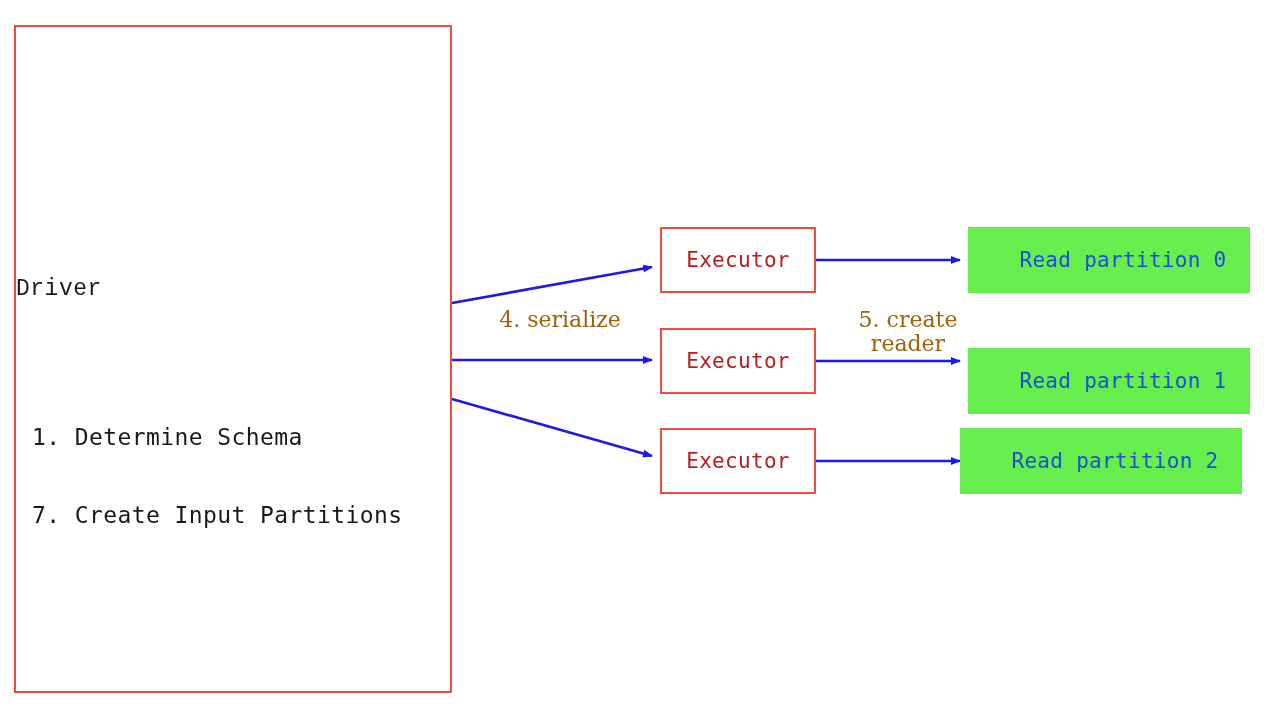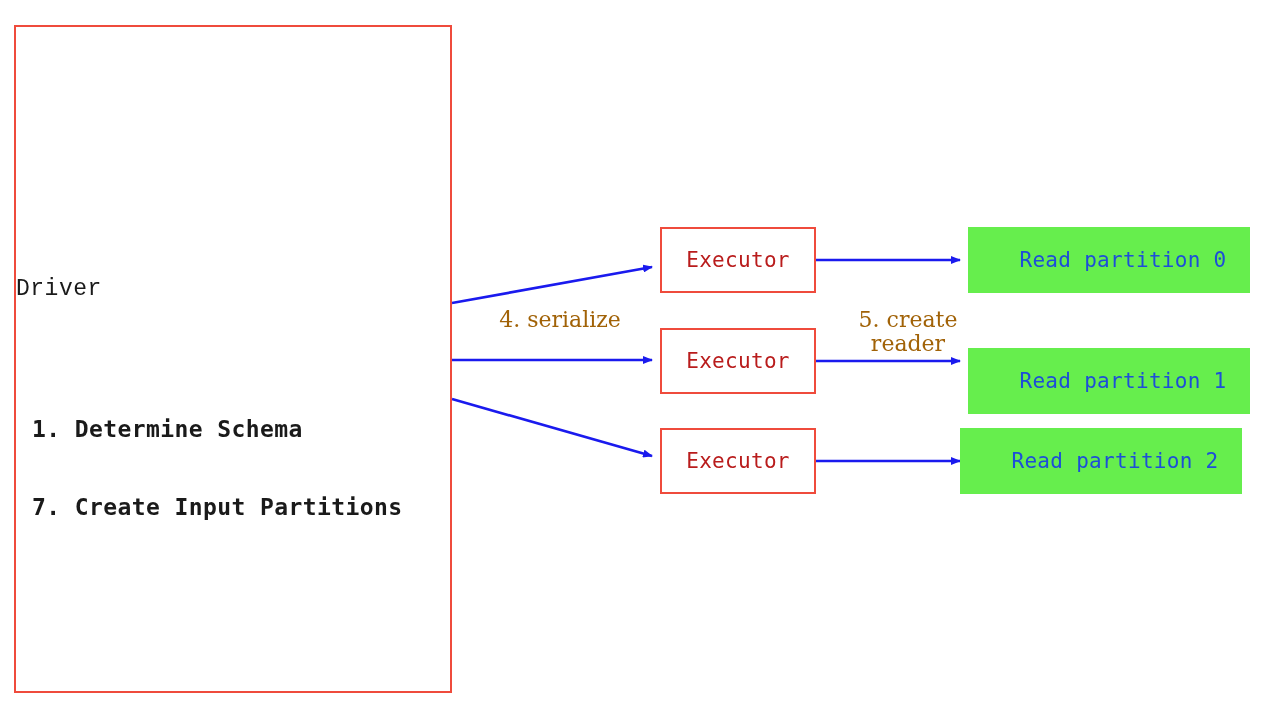--- a/index.html
+++ b/index.html
@@ -33,28 +33,27 @@
     width: 100%;
     text-align: left;
     font-family: Liberation Mono, monospace;
     font-size: 23px;
     color: #1a1a1a;
     letter-spacing: 0.5px;
   }
   .driver-steps {
     position: absolute;
     left: 16px;
-    top: 337px;
+    top: 345px;
     font-family: "DejaVu Sans Mono", "Liberation Mono", monospace;
     font-size: 23px;
     line-height: 26px;
     color: #1a1a1a;
     letter-spacing: 0.4px;
     white-space: pre;
-    font-weight: bold;
   }
   .driver-steps div { white-space: pre; }
 
   
   .executor-box {
     position: absolute;
     width: 156px;
     height: 66px;
     box-sizing: border-box;
     border: 2px solid #ef4b3c;

